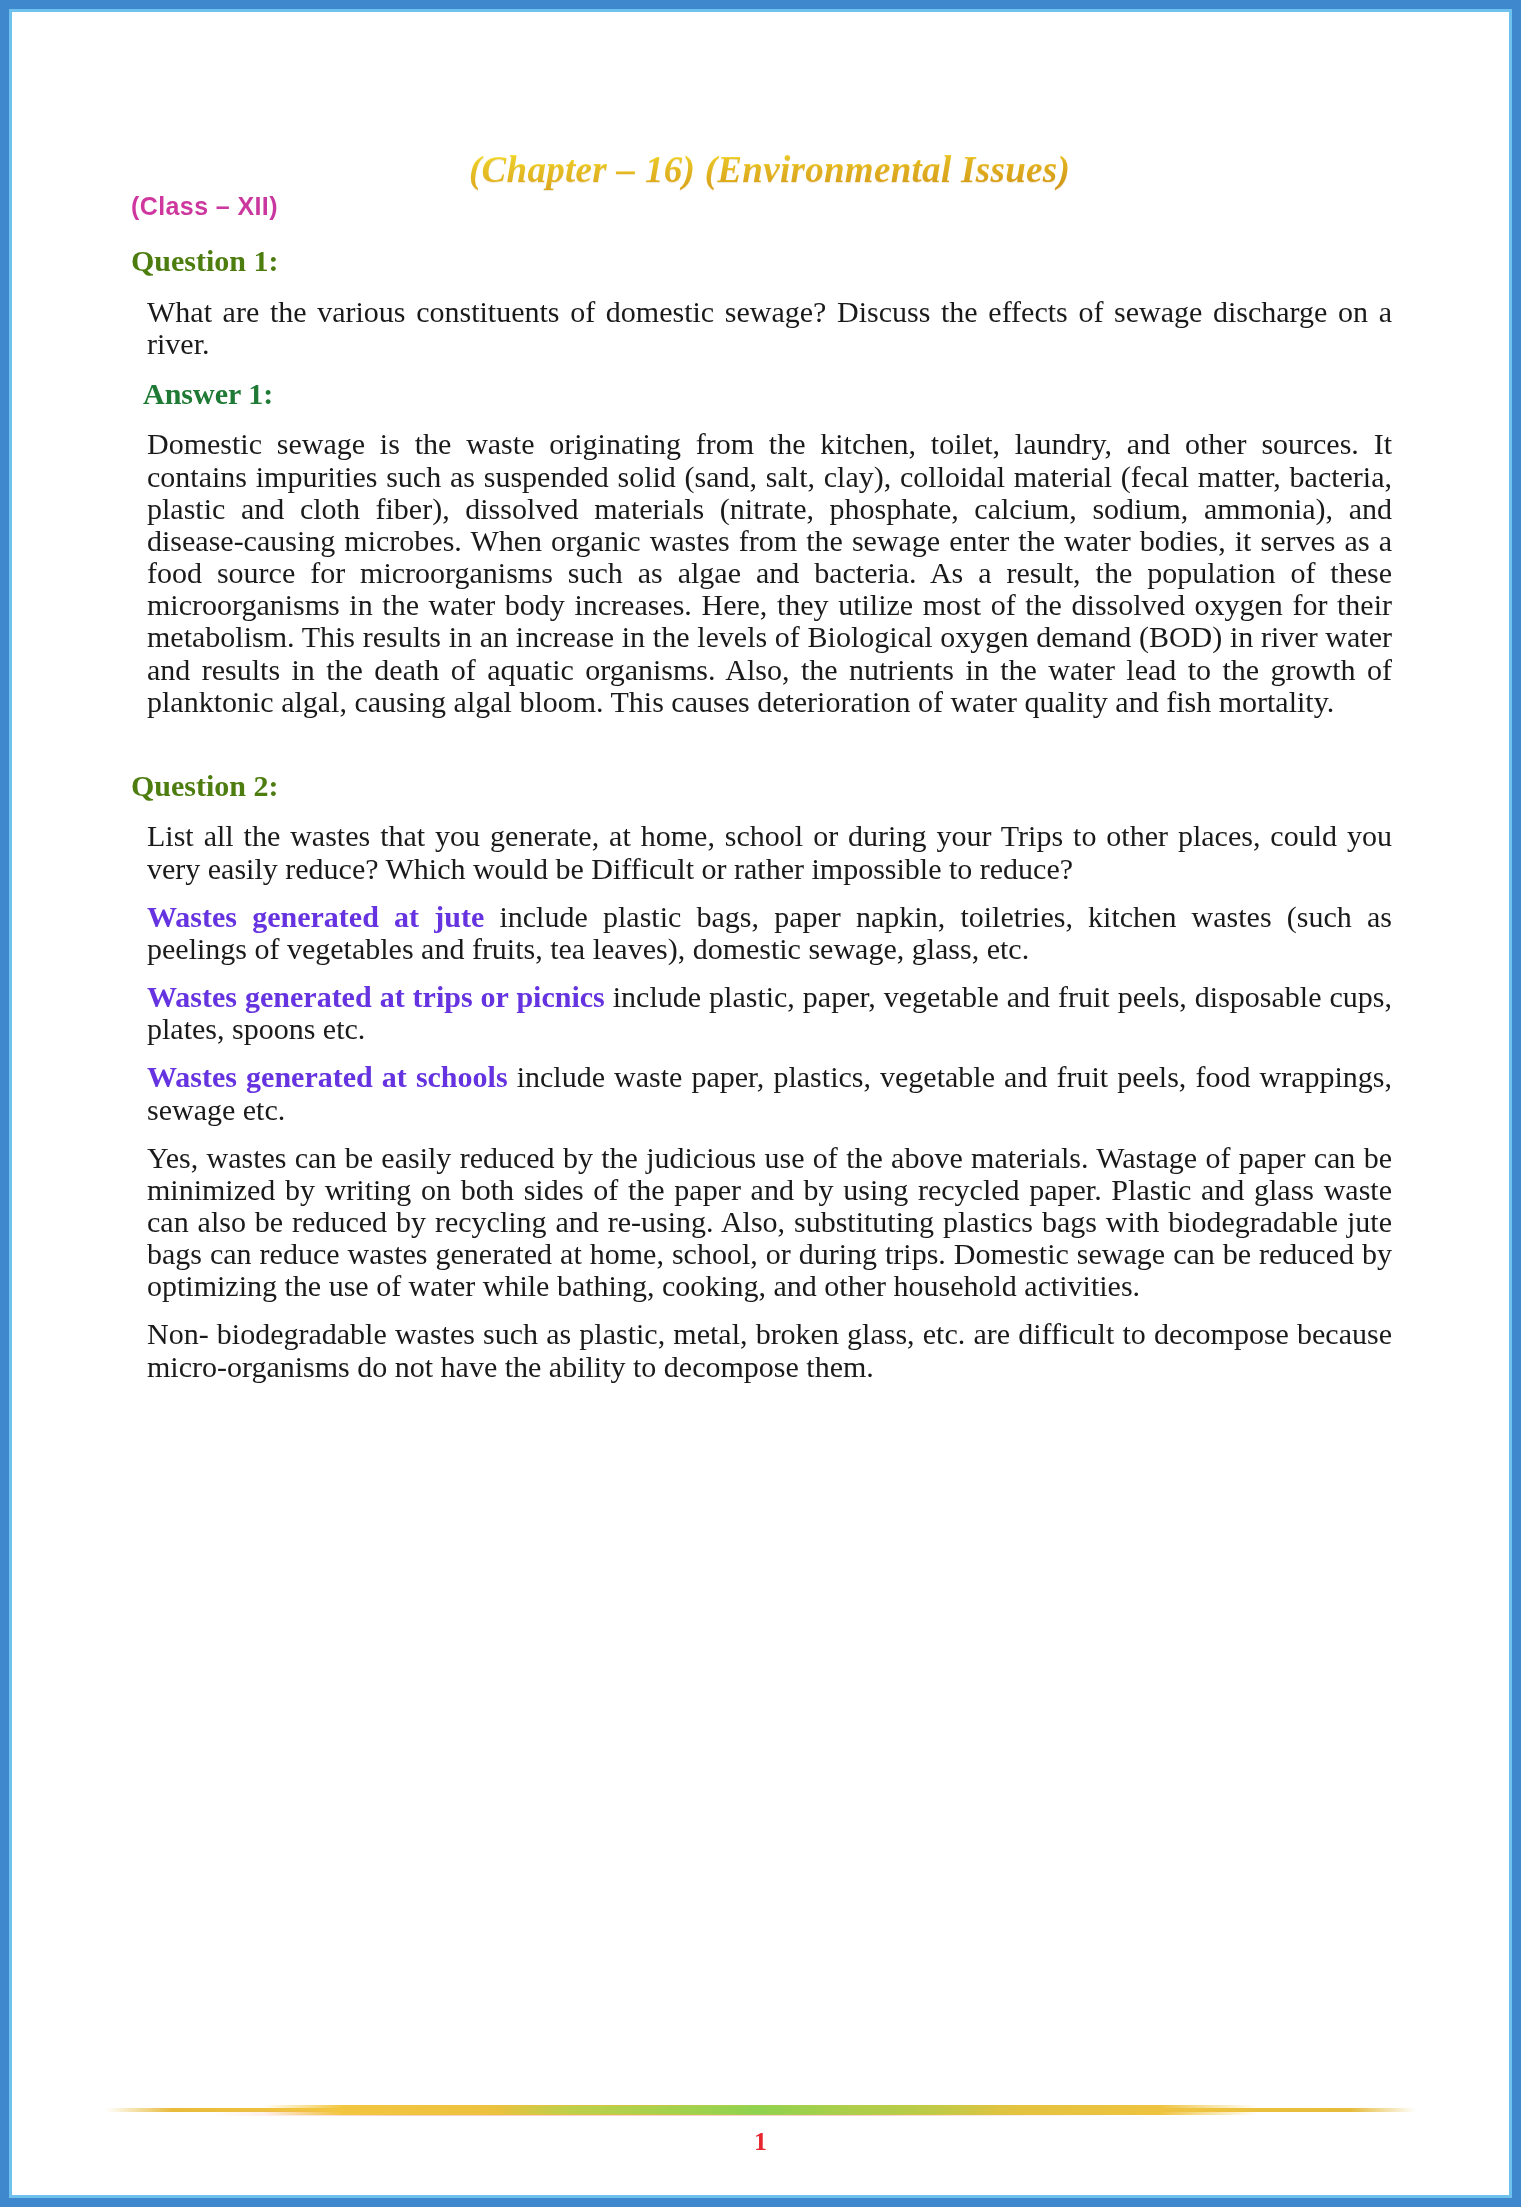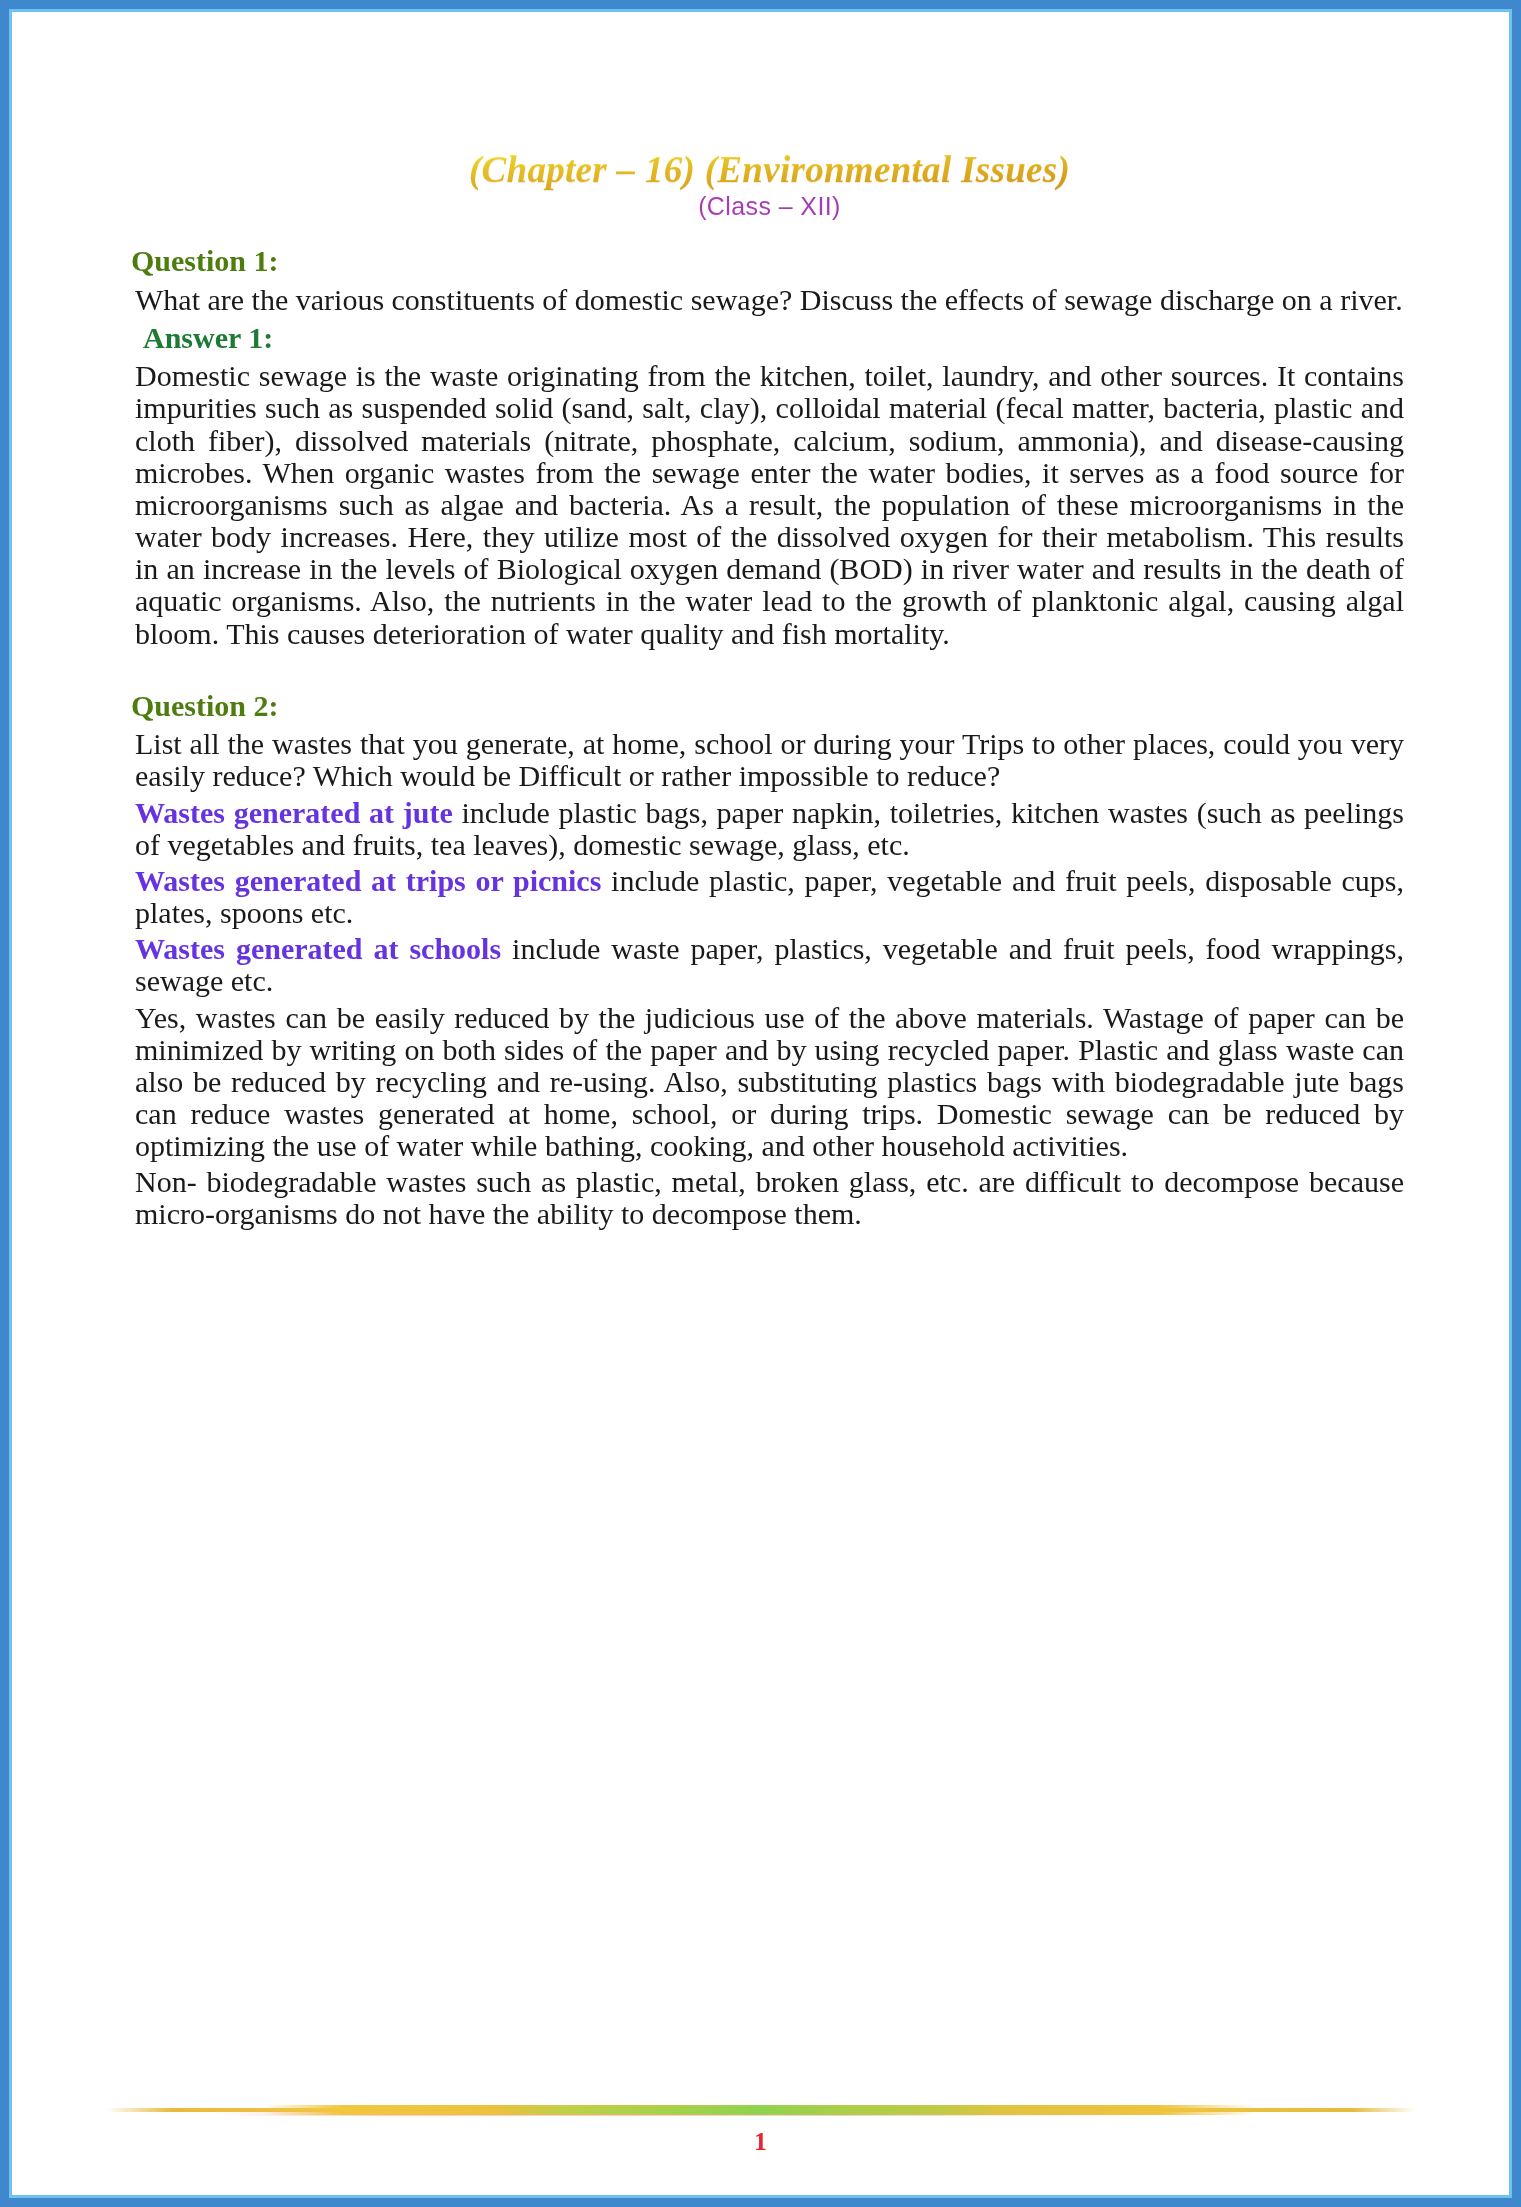--- a/index.html
+++ b/index.html
@@ -68,24 +68,23 @@
     margin: 0 0 2px 0;
     background: linear-gradient(178deg, #fff45a 0%, #f7dc2e 28%, #e8b622 58%, #d79a18 84%, #c98b14 100%);
     -webkit-background-clip: text;
     background-clip: text;
     color: transparent;
     -webkit-text-fill-color: transparent;
     text-shadow: 0 1px 0 rgba(180,130,20,0.18);
   }
 
   .doc-subtitle {
-    text-align: center;
     font-family: "Liberation Sans", "DejaVu Sans", sans-serif;
     font-size: 25px;
-    font-weight: normal;
+    font-weight: bold;
     letter-spacing: 0.4px;
     margin: 0 0 22px 0;
     background: linear-gradient(95deg, #d0379e 0%, #c2399f 22%, #9b3bbd 62%, #7f36c4 100%);
     -webkit-background-clip: text;
     background-clip: text;
     color: transparent;
     -webkit-text-fill-color: transparent;
   }
 
   .q-head {
@@ -103,21 +102,21 @@
     margin: 0 0 1px 12px;
     line-height: 1.22;
   }
 
   .body-text {
     font-size: 30px;
     line-height: 1.072;
     color: #1a1a1a;
     text-align: justify;
     text-justify: inter-word;
-    margin: 4px;
+    margin: 16px;
     -moz-hyphens: none;
     hyphens: none;
   }
 
   .purple-lead {
     color: #6633e0;
     font-weight: bold;
   }
 
   .gap-block {

